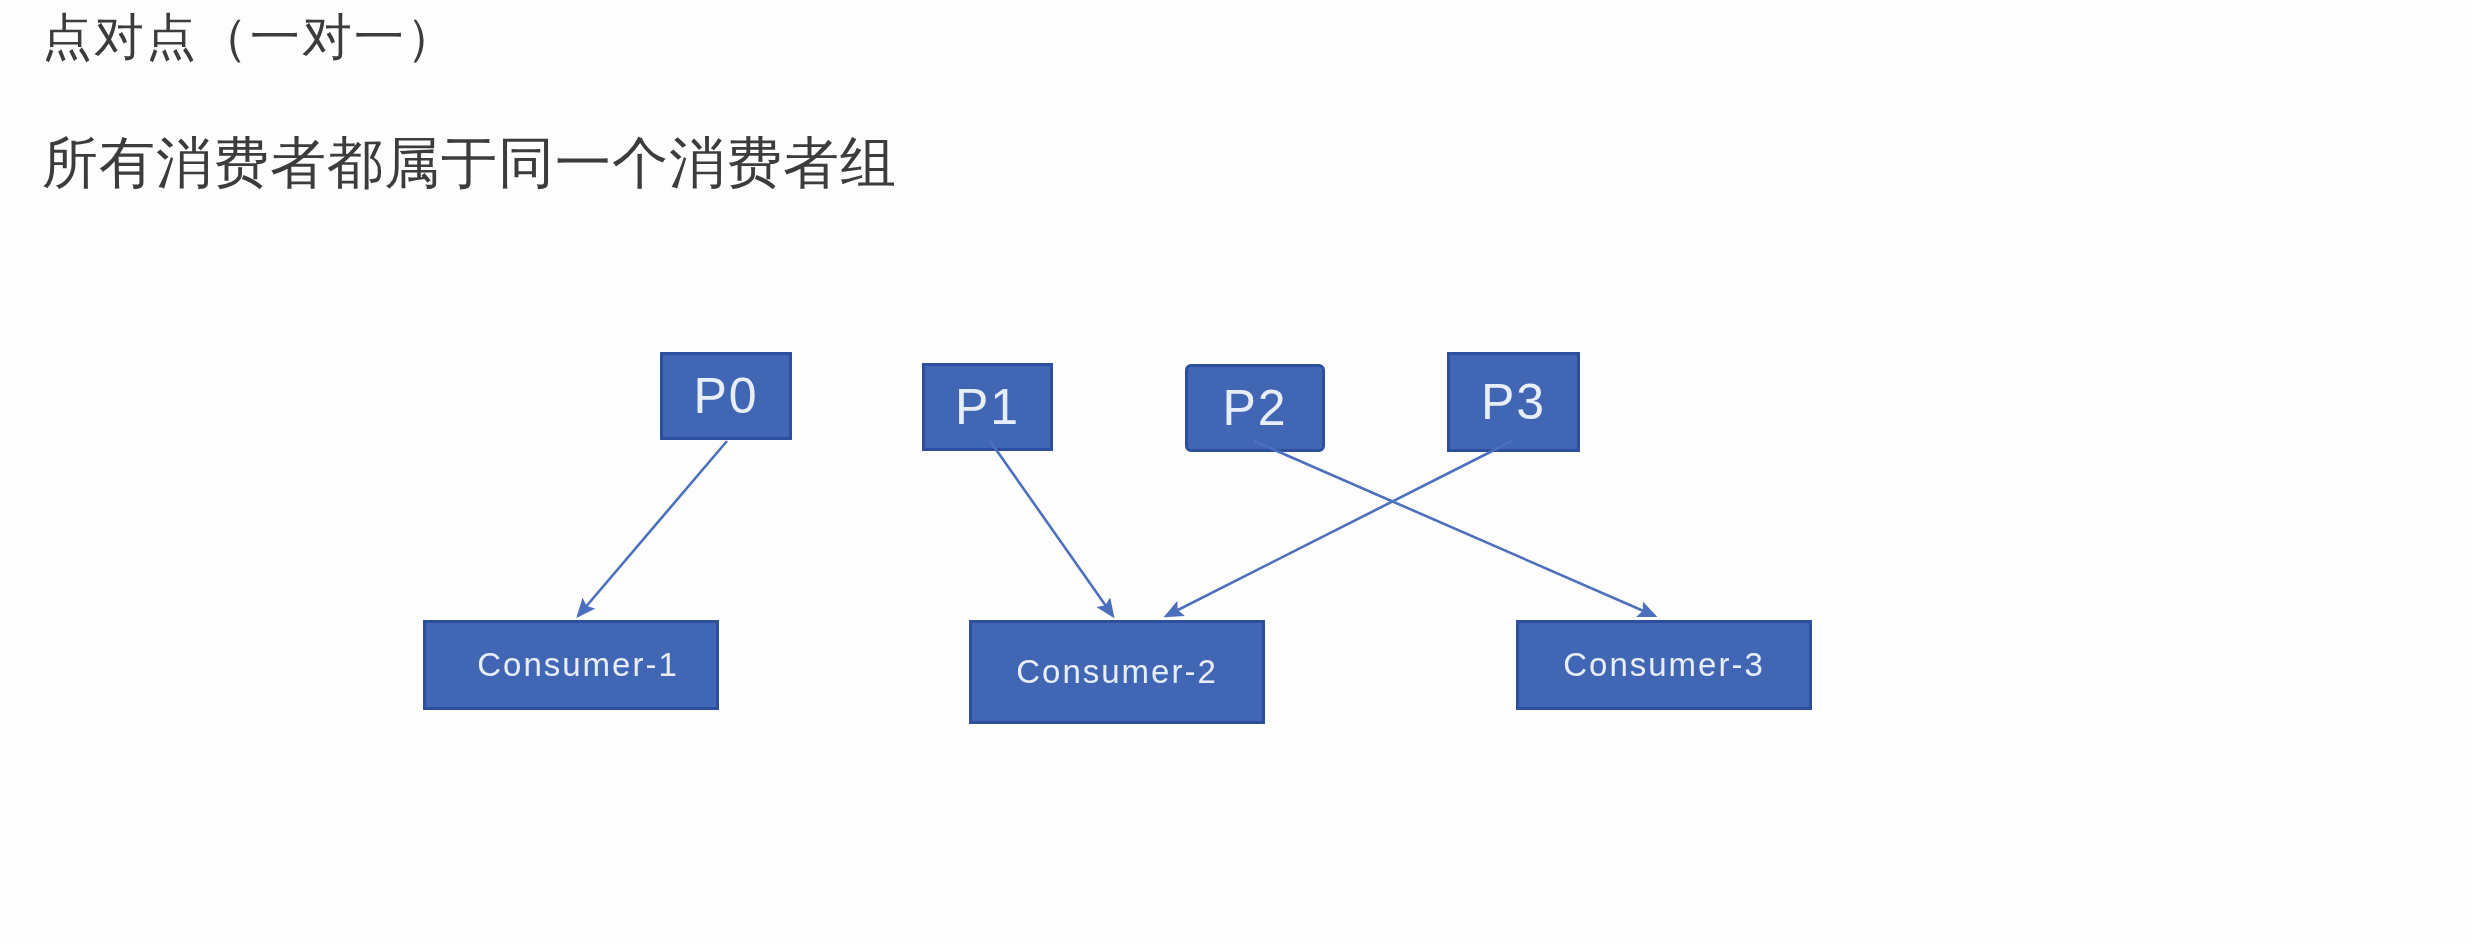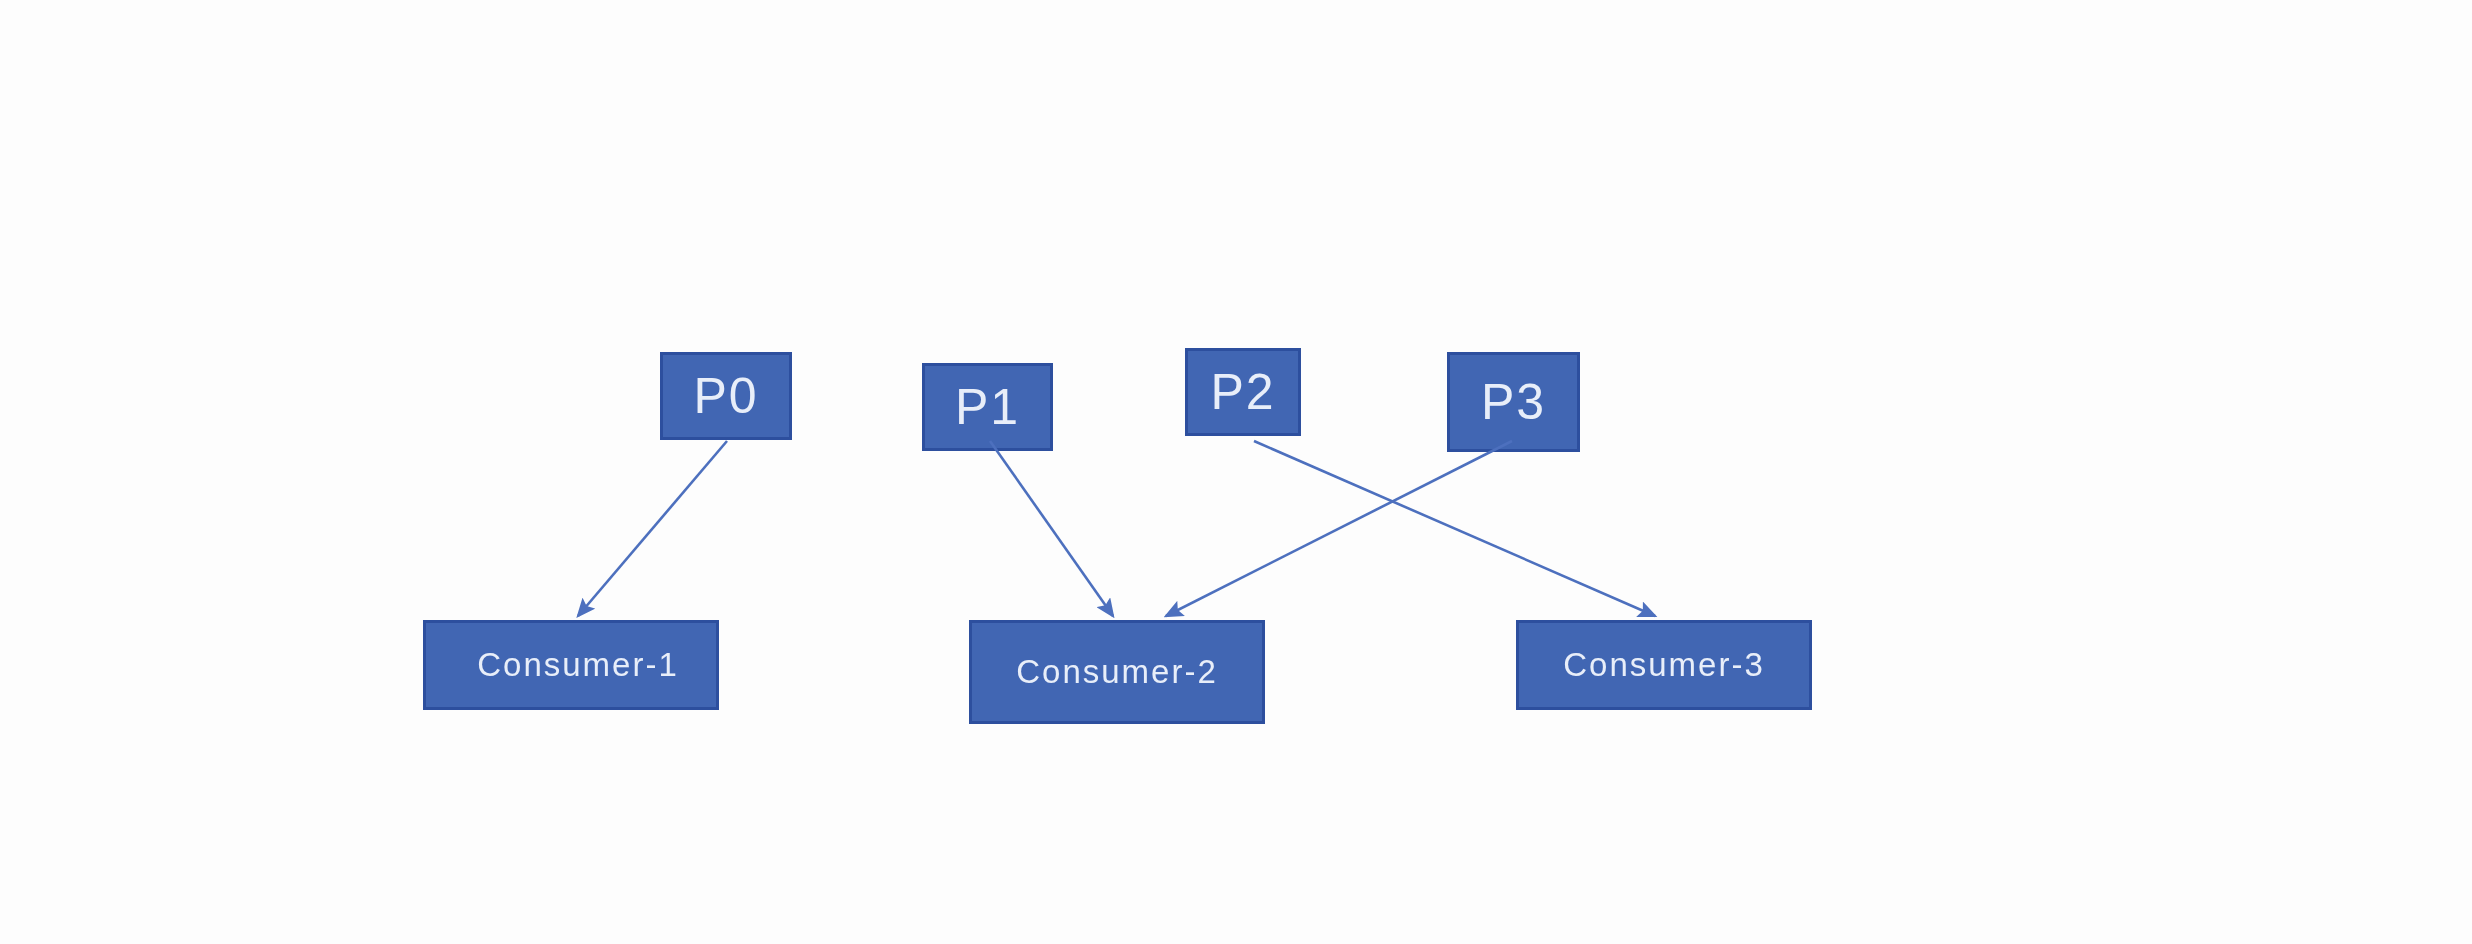--- a/index.html
+++ b/index.html
@@ -78,31 +78,33 @@
     height: 100%;
     z-index: 3;
     pointer-events: none;
   }
 </style>
 </head>
 <body>
 
 <div class="canvas" style="--bg: #fdfdfd; --title-text: #3c3c3c; --node-fill: #4166b3; --node-border: #2d4f9e; --node-text: #e8eef9; --group-border: #161616; --group-text: #474747;">
 
+  <div class="slide-title">点对点（一对一）</div>
 
+  <div class="slide-subtitle">所有消费者都属于同一个消费者组</div>
 
 
   <div>
       <div class="node partition" style="left: 660px; top: 352px; width: 132px; height: 88px;">
         <span>P0</span>
       </div>
       <div class="node partition" style="left: 922px; top: 352px; width: 131px; height: 88px; margin-top: 11px;">
         <span>P1</span>
       </div>
-      <div class="node partition" style="left: 1185px; top: 348px; width: 116px; height: 88px;">
+      <div class="node partition" style="left: 1185px; top: 364px; width: 140px; height: 88px; border-radius: 6px;">
         <span>P2</span>
       </div>
       <div class="node partition" style="left: 1447px; top: 352px; width: 133px; height: 100px;">
         <span>P3</span>
       </div>
       <div class="node consumer" style="left: 423px; top: 620px; width: 296px; height: 90px; padding-left: 14px;">
         <span>Consumer-1</span>
       </div>
       <div class="node consumer" style="left: 969px; top: 620px; width: 296px; height: 104px;">
         <span>Consumer-2</span>

